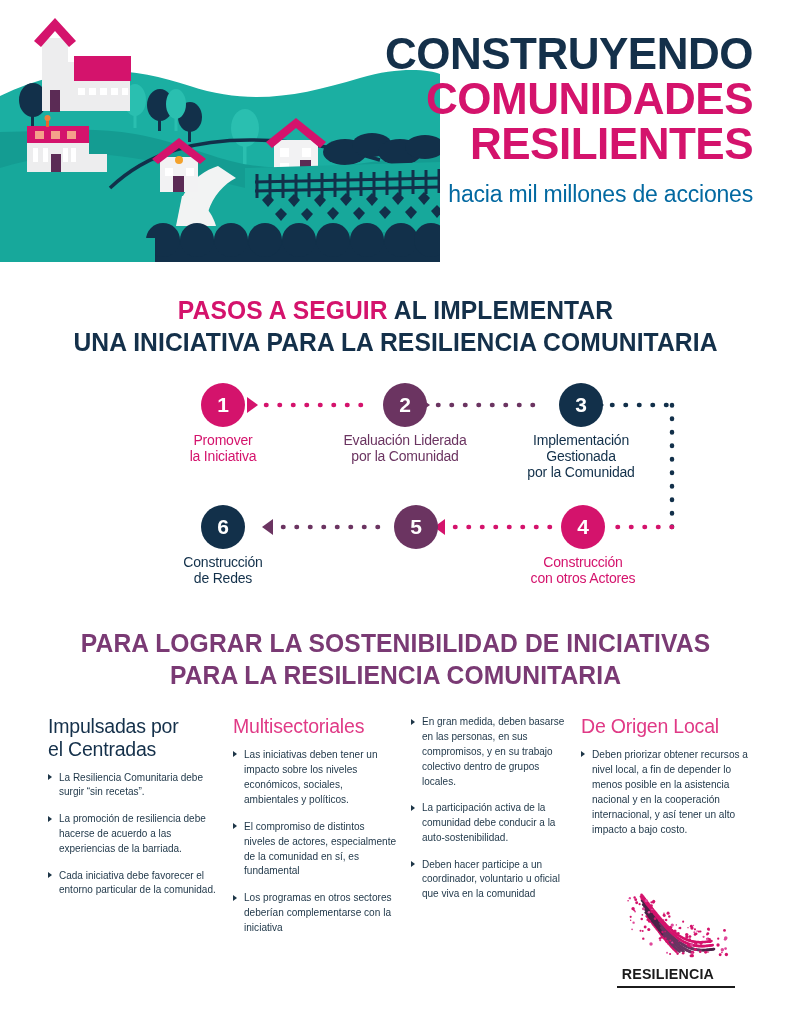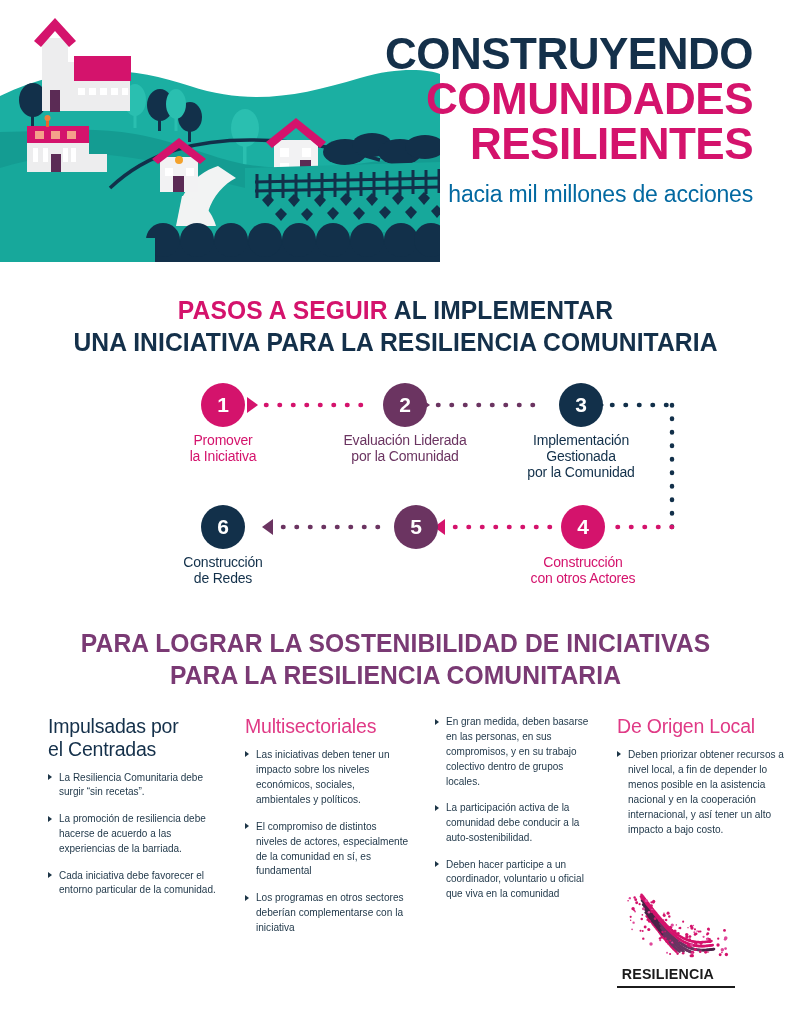--- a/index.html
+++ b/index.html
@@ -93,21 +93,21 @@
     line-height:1.22;
     letter-spacing:0.1px;
     transform:scaleX(0.93);
   }
 
   
   .cols{
     display:flex;
     padding:0 44px 0 48px;
     margin-top:24px;
-    gap:12px;
+    gap:0;
     align-items:flex-start;
   }
   .col{flex:0 0 auto;padding-right:14px;box-sizing:border-box;}
   .col-1{width:185px;}
   .col-2{width:178px;}
   .col-3{width:170px;}
   .col-4{width:175px;padding-right:0;}
   .col-title{
     font-size:19.5px;
     line-height:1.16;

